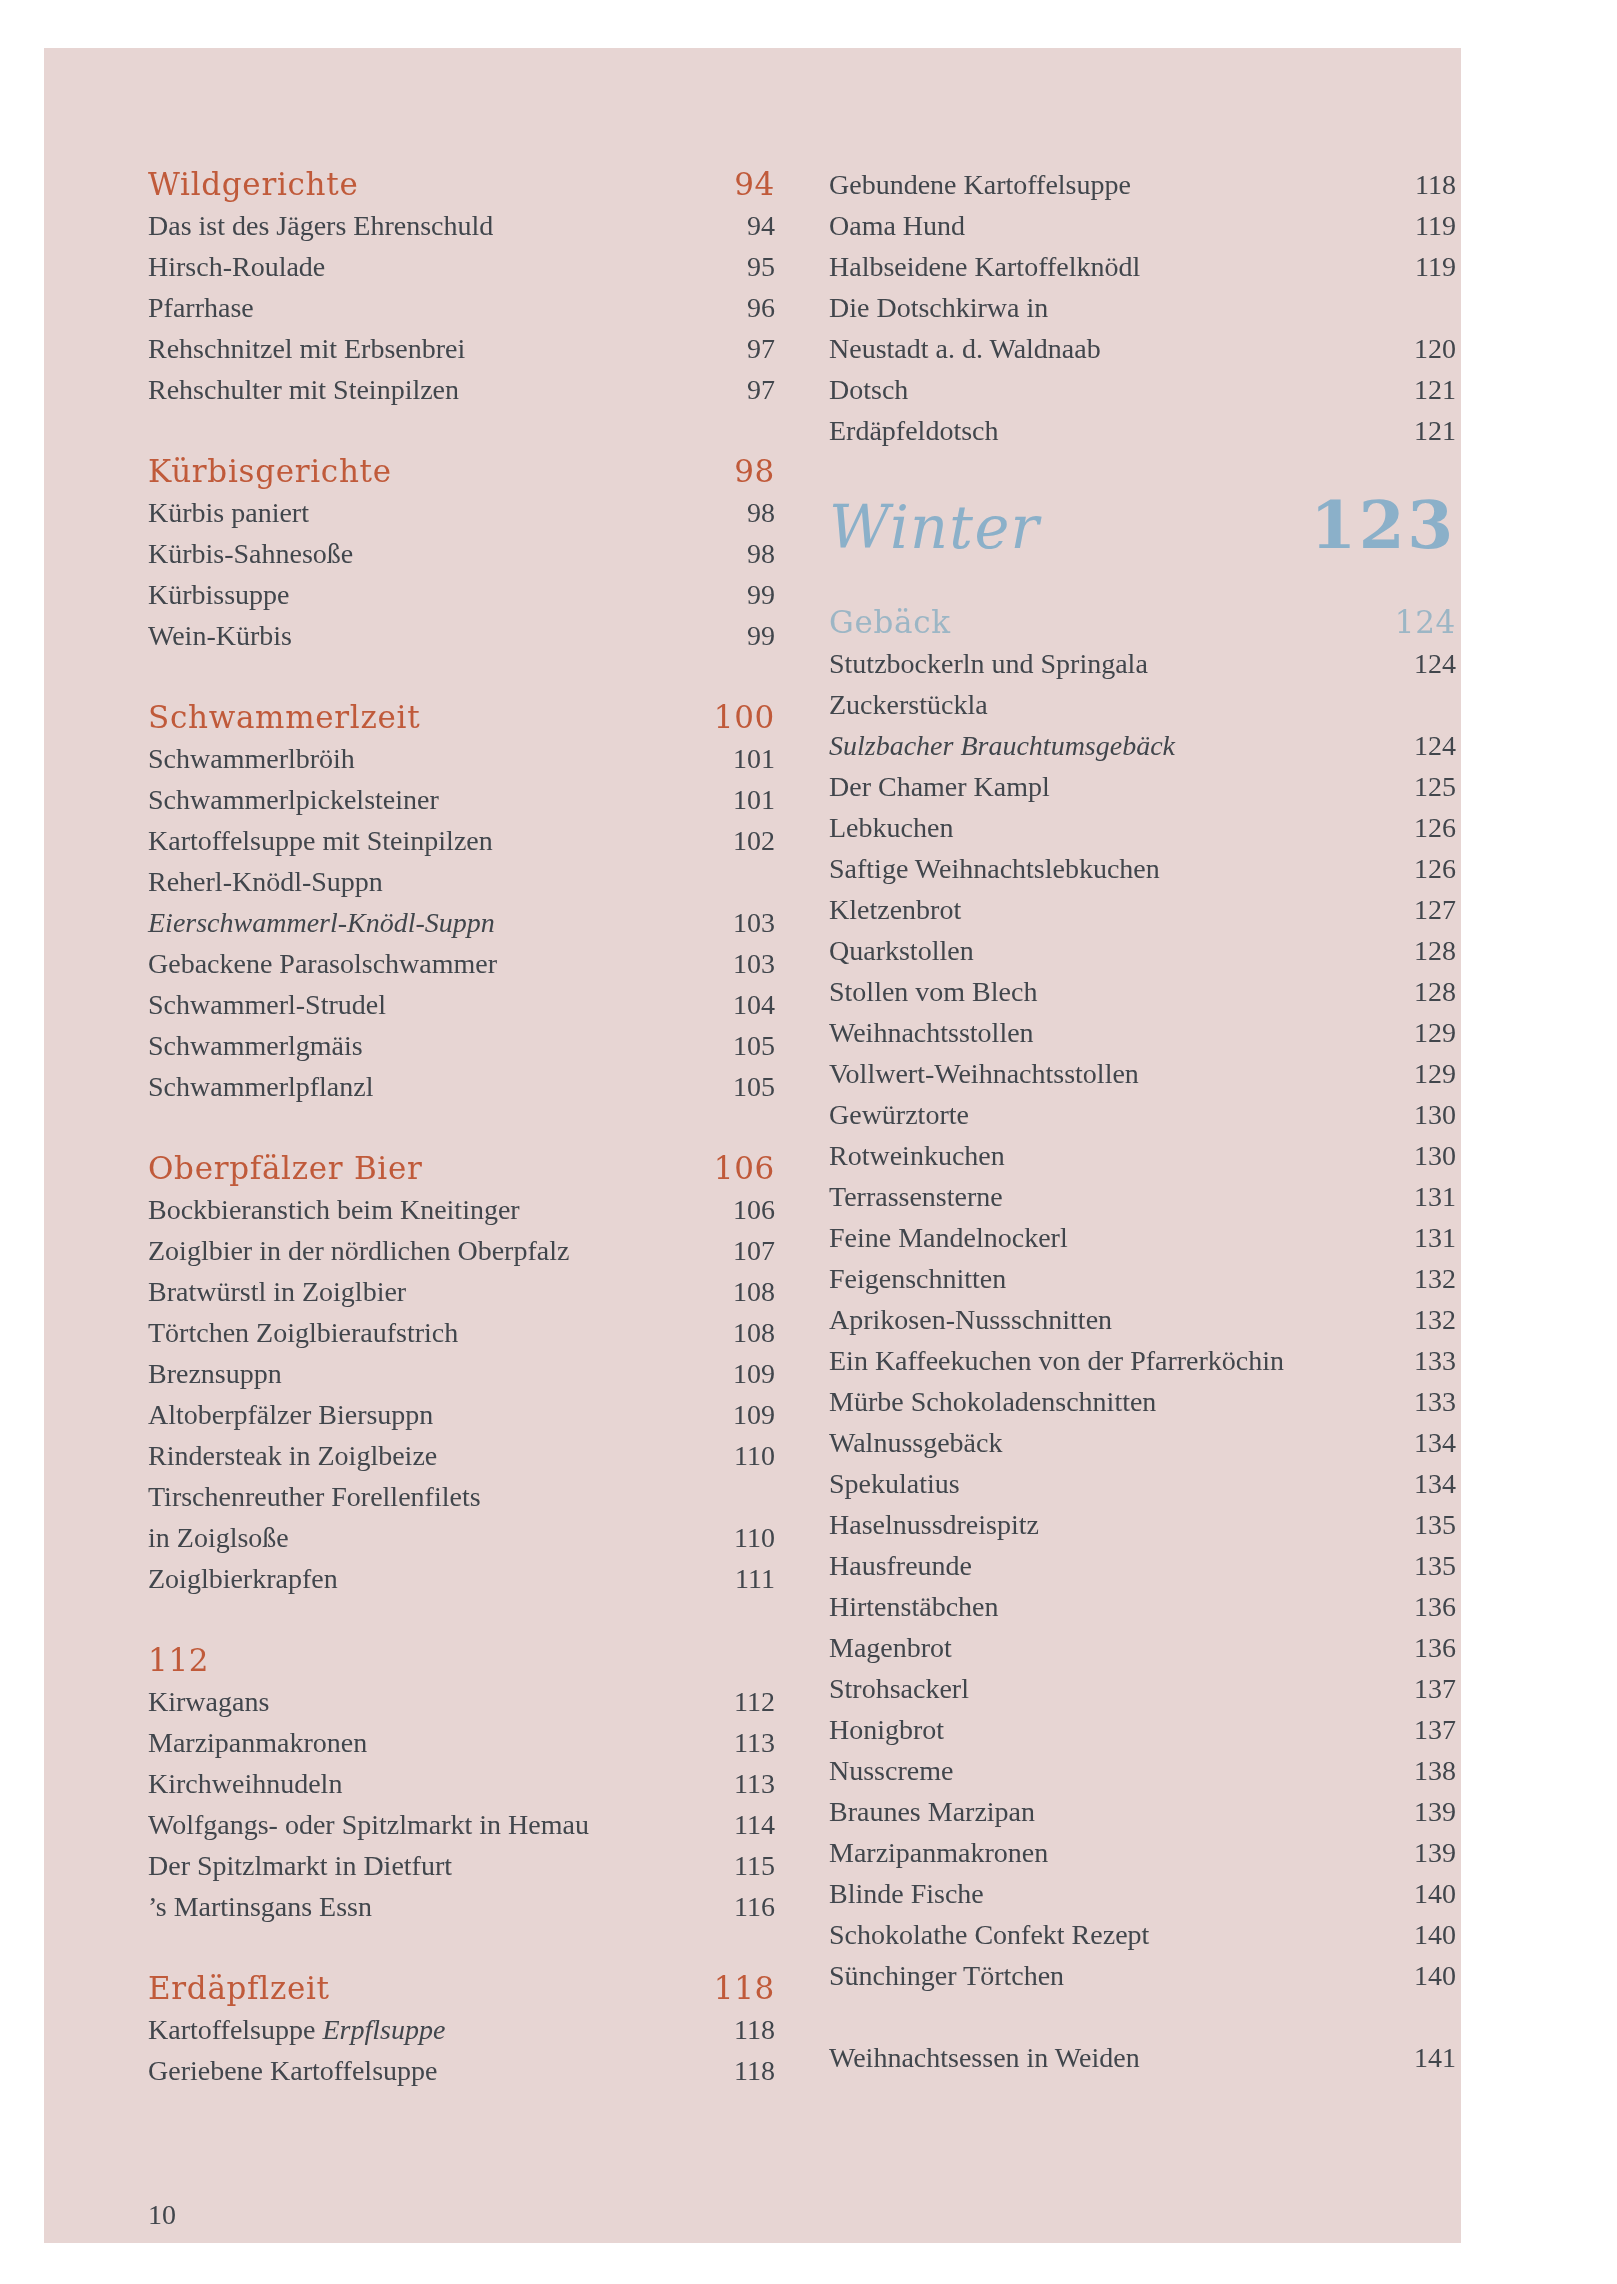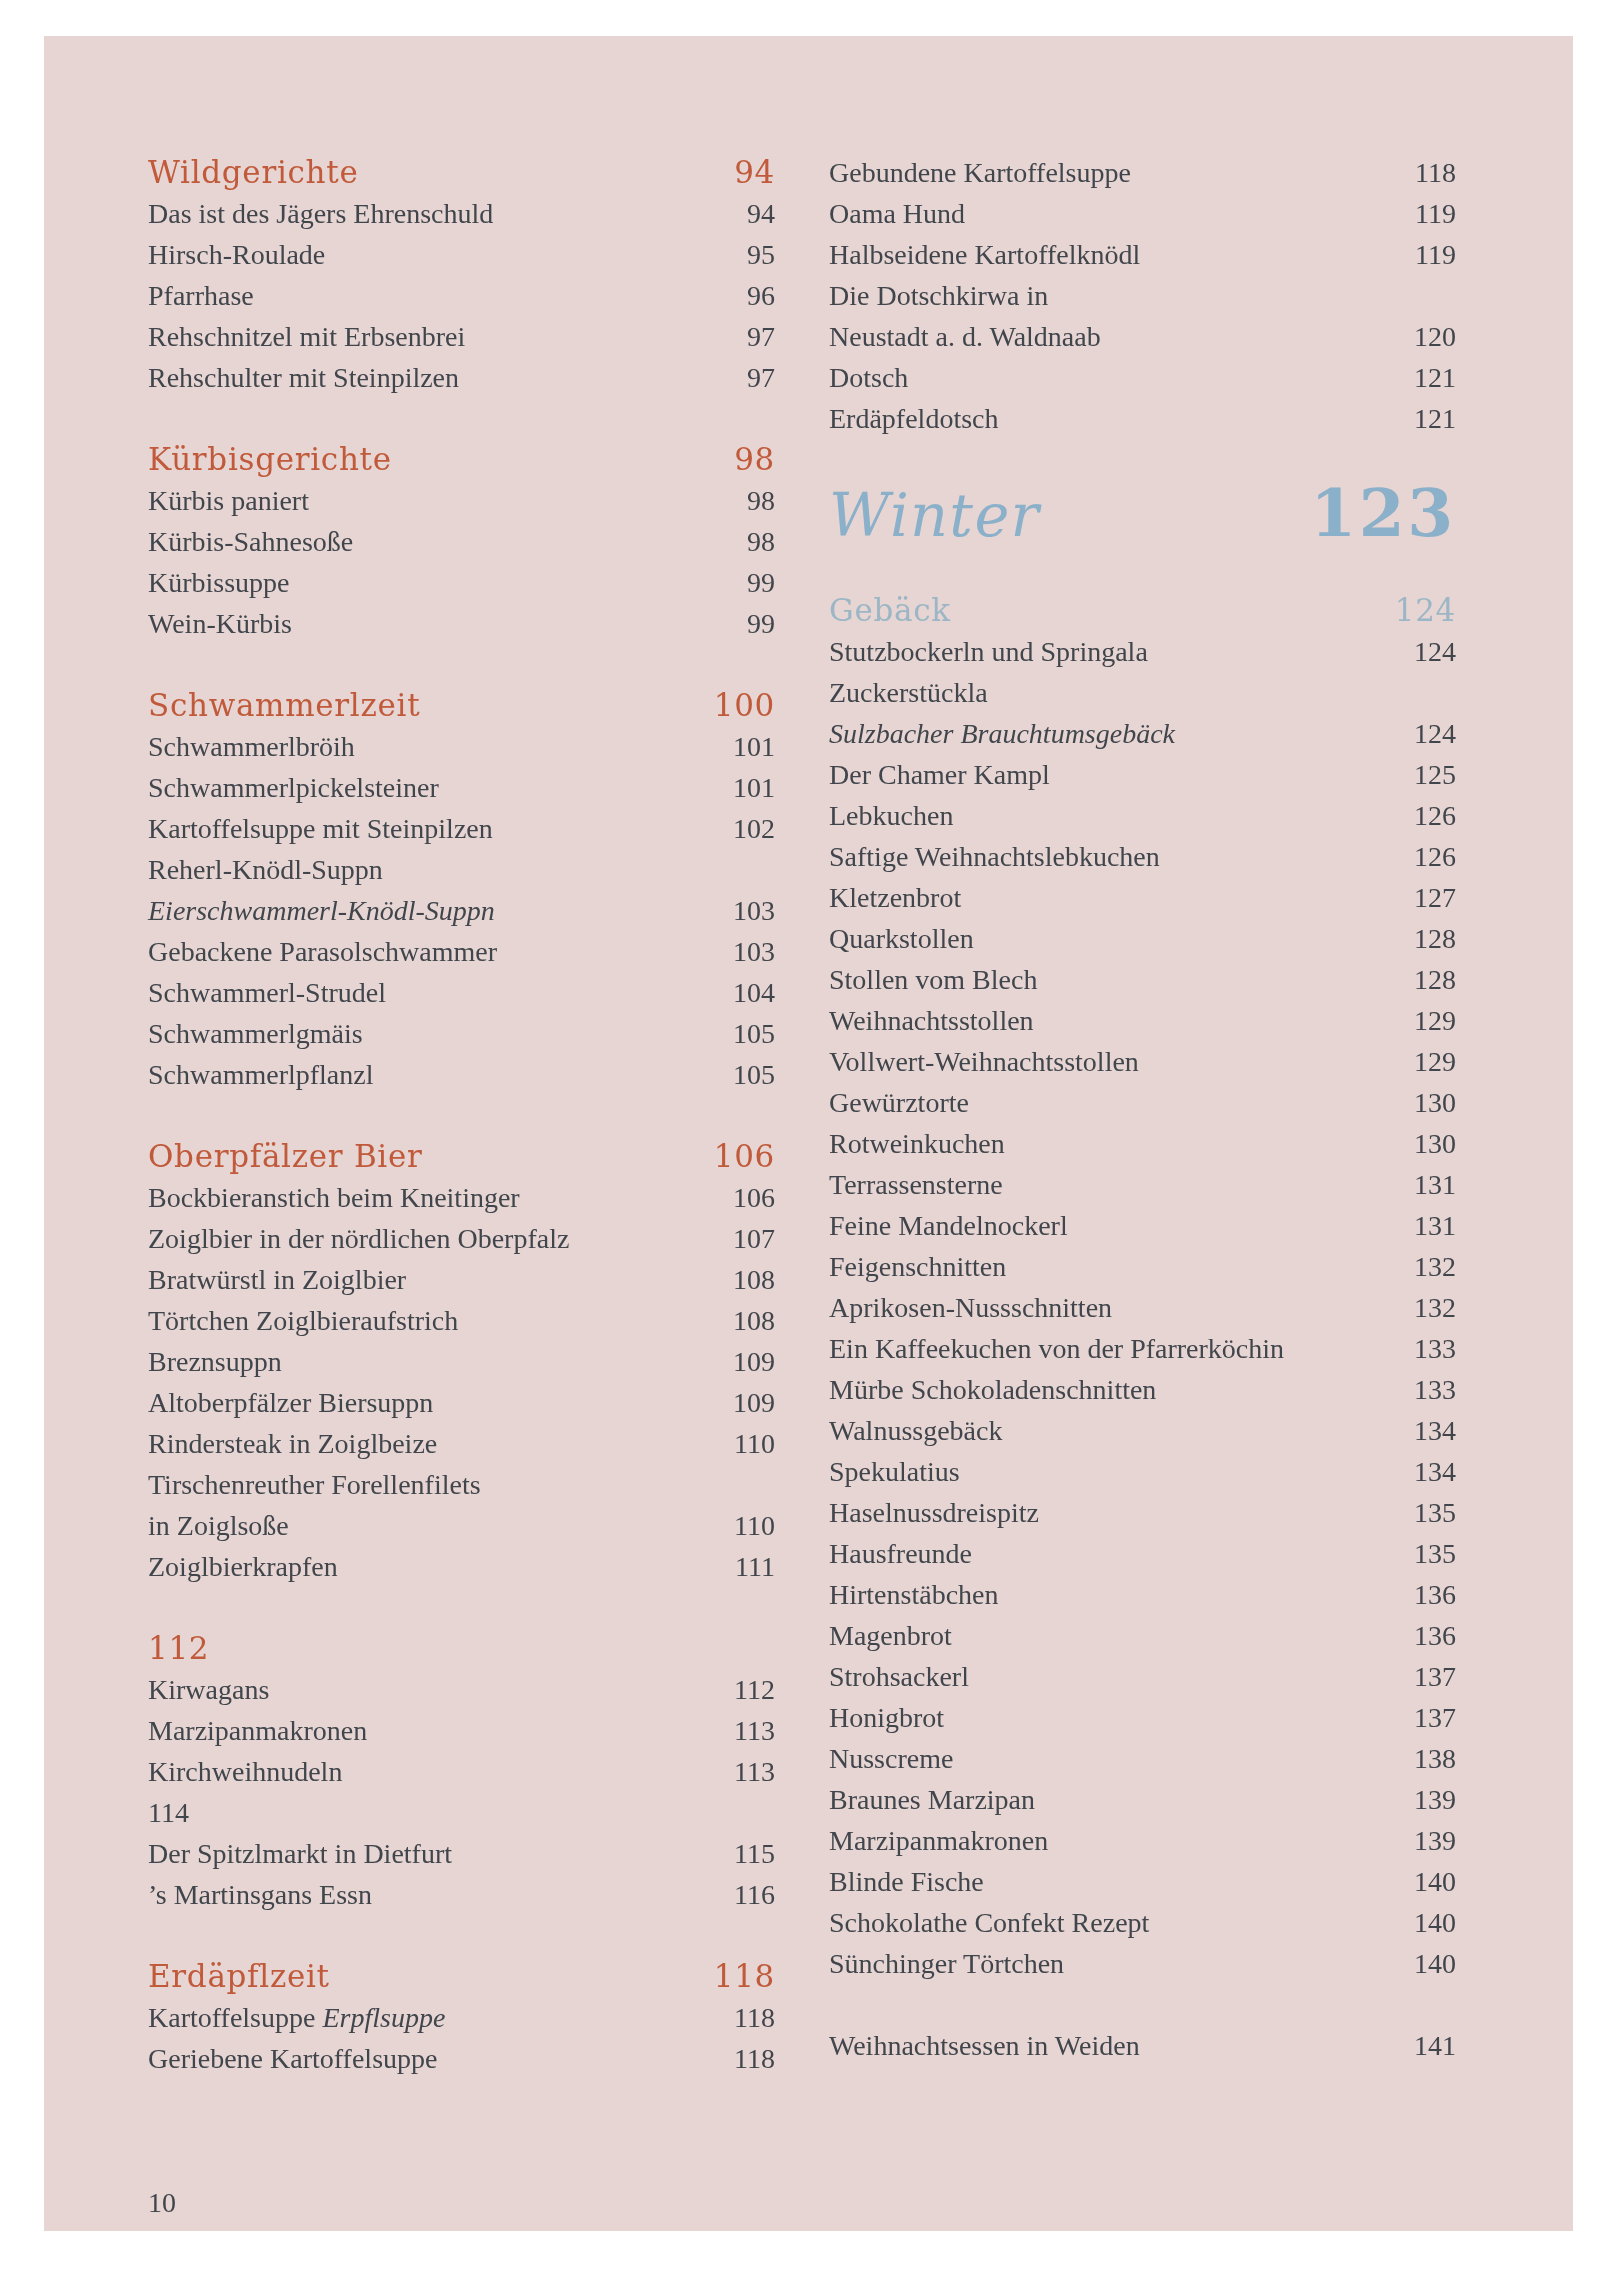--- a/index.html
+++ b/index.html
@@ -16,22 +16,22 @@
     width: 1618px;
     height: 2284px;
     background: #ffffff;
     font-family: "Liberation Serif", serif;
     overflow: hidden;
   }
 
   .book-page {
     position: absolute;
     left: 44px;
-    top: 36px;
-    width: 1529px;
+    top: 48px;
+    width: 1417px;
     height: 2195px;
     background: var(--bg);
   }
 
   .toc {
     position: absolute;
     left: 104px;
     top: 116px;
     display: flex;
     gap: 54px;
@@ -246,20 +246,21 @@
           </div>
           <div class="toc-row">
             <span class="toc-title">Marzipanmakronen</span>
             <span class="toc-page">113</span>
           </div>
           <div class="toc-row">
             <span class="toc-title">Kirchweihnudeln</span>
             <span class="toc-page">113</span>
           </div>
           <div class="toc-row">
+            <span class="toc-title">Wolfgangs- oder Spitzlmarkt in Hemau</span>
             <span class="toc-page">114</span>
           </div>
           <div class="toc-row">
             <span class="toc-title">Der Spitzlmarkt in Dietfurt</span>
             <span class="toc-page">115</span>
           </div>
           <div class="toc-row">
             <span class="toc-title">’s Martinsgans Essn</span>
             <span class="toc-page">116</span>
           </div>

